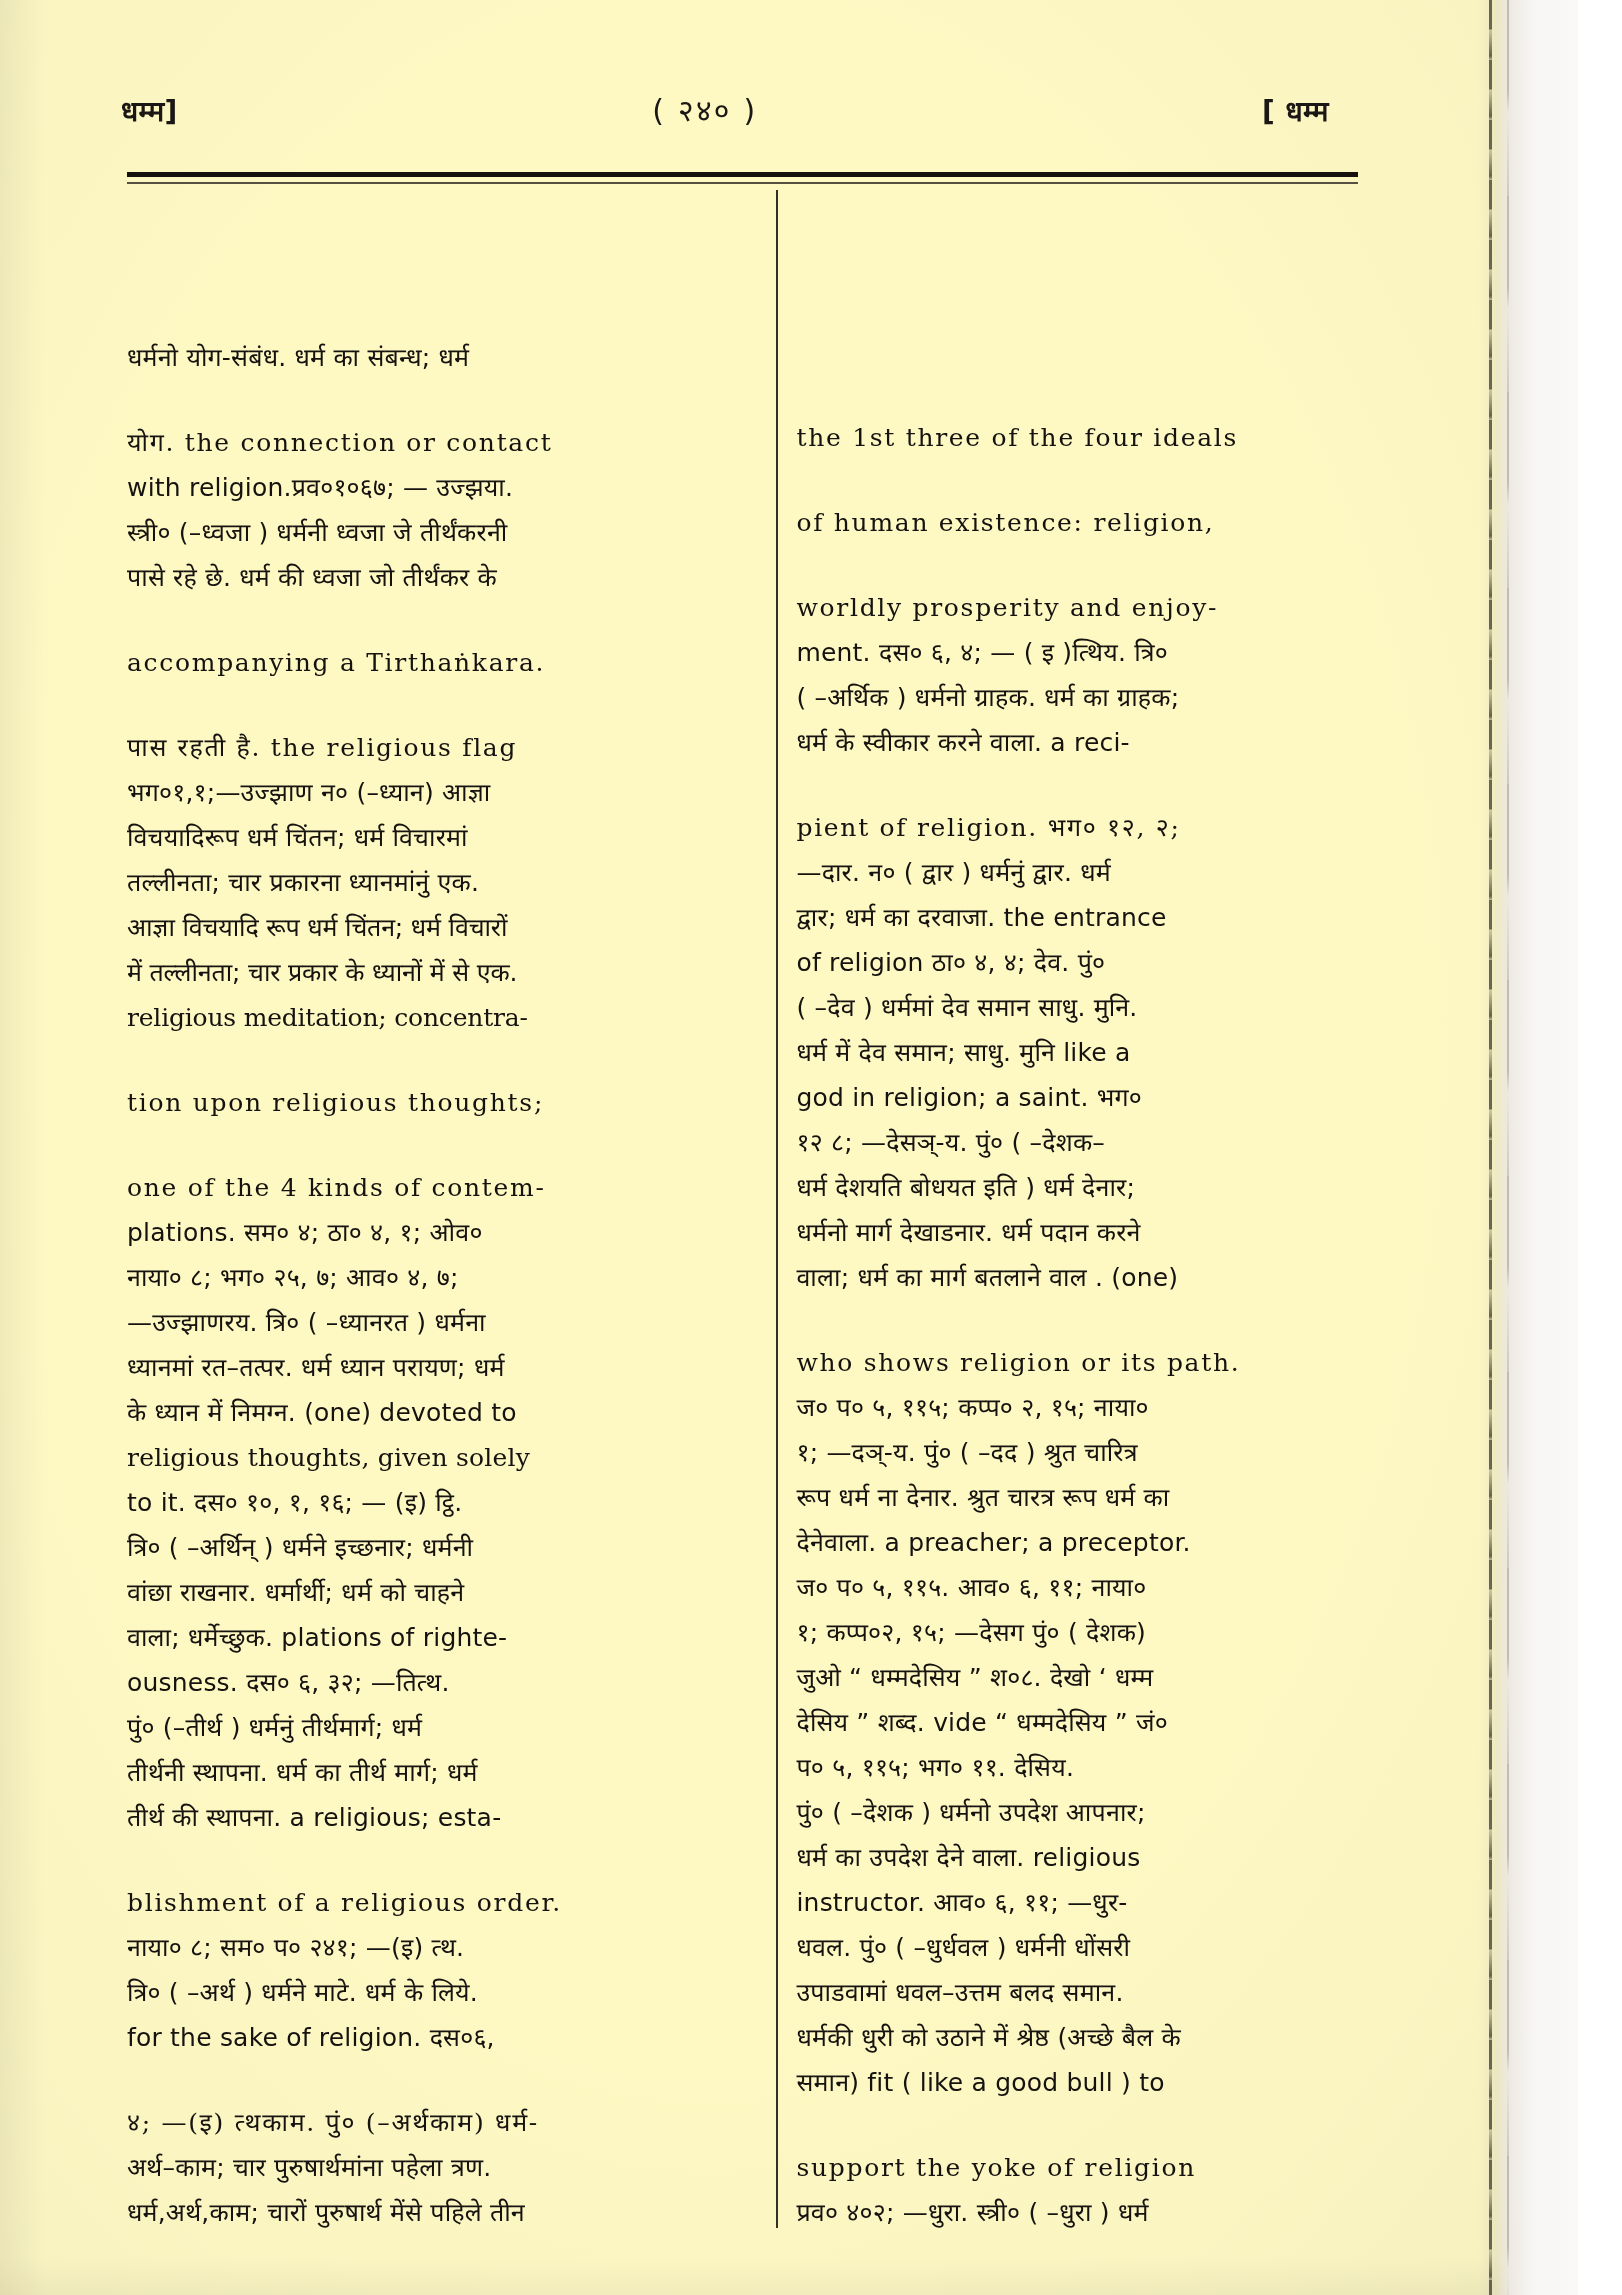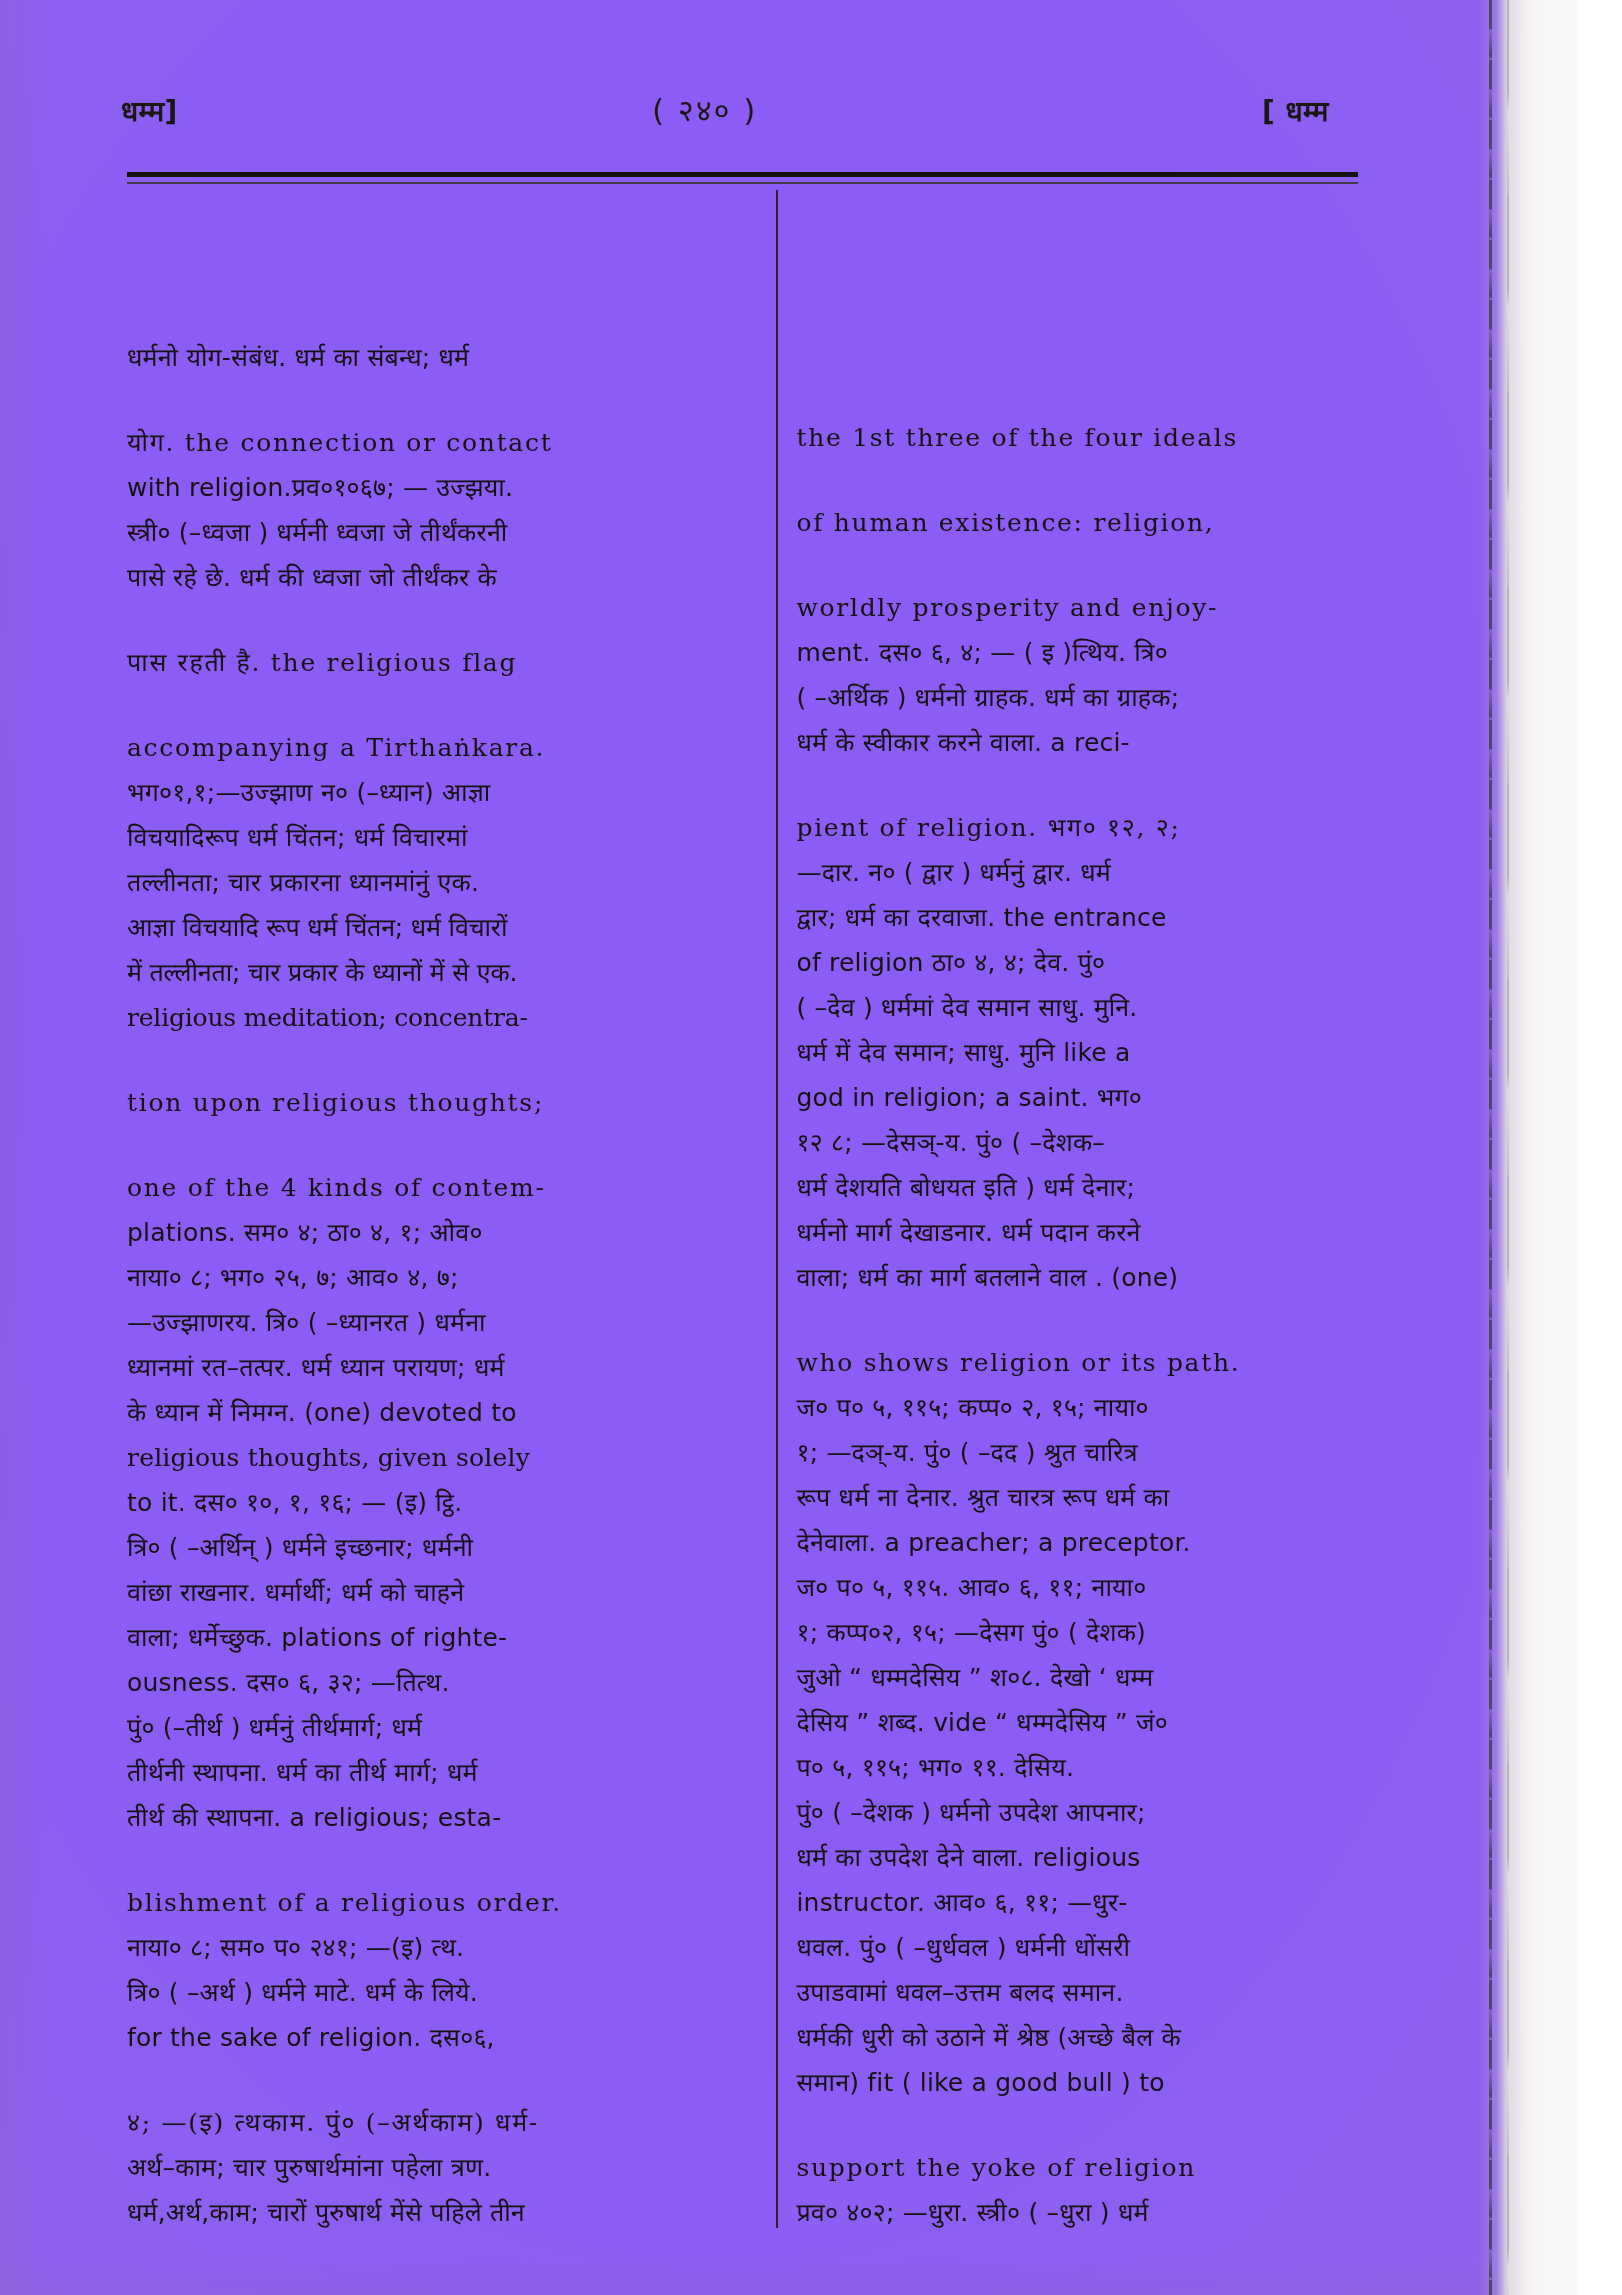--- a/index.html
+++ b/index.html
@@ -7,21 +7,21 @@
     padding: 0;
     background: #ffffff;
   }
   body {
     font-family: "DejaVu Sans", sans-serif;
   }
   .page {
     position: relative;
     width: 1578px;
     height: 2295px;
-    background: #8b5cf6;
+    background: #fef9c3;
     overflow: hidden;
   }
   
   .paper-tint {
     position: absolute;
     inset: 0;
     background:
       radial-gradient(ellipse at 45% 45%, rgba(255,255,255,0) 55%, rgba(170,160,150,0.10) 100%),
       linear-gradient(90deg, rgba(120,110,100,0.10) 0px, rgba(255,255,255,0) 45px),
       linear-gradient(0deg, rgba(120,110,100,0.08) 0px, rgba(255,255,255,0) 38px);
@@ -176,22 +176,22 @@
   <div class="col-divider"></div>
 
   <div class="columns">
 
     <div class="col col-left">
       <div class="line dev">धर्मनो योग-संबंध. धर्म का संबन्ध; धर्म</div>
       <div class="line lat wide">योग. the connection or contact</div>
       <div class="line dev">with religion.प्रव०१०६७; — उज्झया.</div>
       <div class="line dev">स्त्री० (–ध्वजा ) धर्मनी ध्वजा जे तीर्थंकरनी</div>
       <div class="line dev">पासे रहे छे. धर्म की ध्वजा जो तीर्थंकर के</div>
+      <div class="line lat wide">accompanying a Tirthaṅkara.</div>
       <div class="line lat wide">पास रहती है. the religious flag</div>
-      <div class="line lat wide">accompanying a Tirthaṅkara.</div>
       <div class="line dev">भग०१,१;—उज्झाण न० (–ध्यान) आज्ञा</div>
       <div class="line dev">विचयादिरूप धर्म चिंतन; धर्म विचारमां</div>
       <div class="line dev">तल्लीनता; चार प्रकारना ध्यानमांनुं एक.</div>
       <div class="line dev tight">आज्ञा विचयादि रूप धर्म चिंतन; धर्म विचारों</div>
       <div class="line dev tight">में तल्लीनता; चार प्रकार के ध्यानों में से एक.</div>
       <div class="line lat tight">religious meditation; concentra-</div>
       <div class="line lat wide">tion upon religious thoughts;</div>
       <div class="line lat wide">one of the 4 kinds of contem-</div>
       <div class="line dev">plations. सम० ४; ठा० ४, १; ओव०</div>
       <div class="line dev">नाया० ८; भग० २५, ७; आव० ४, ७;</div>

